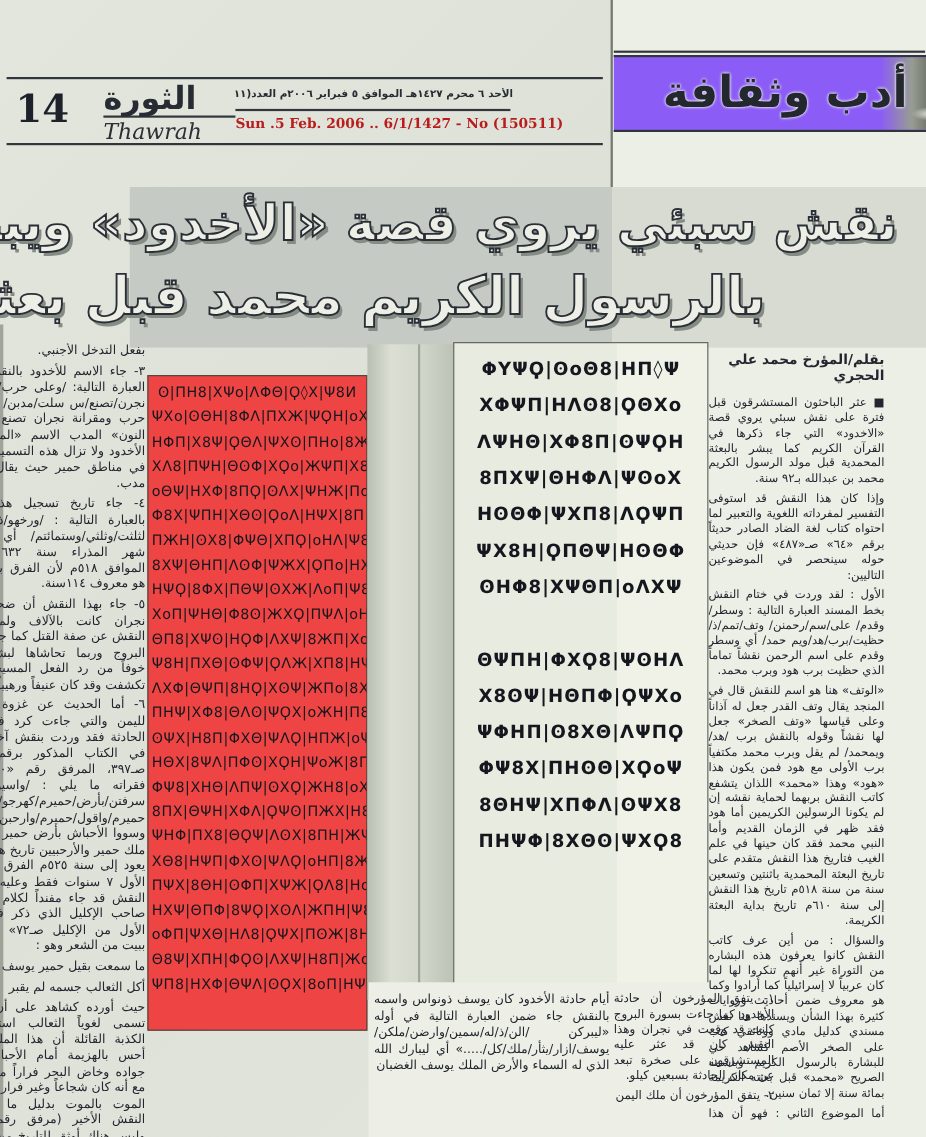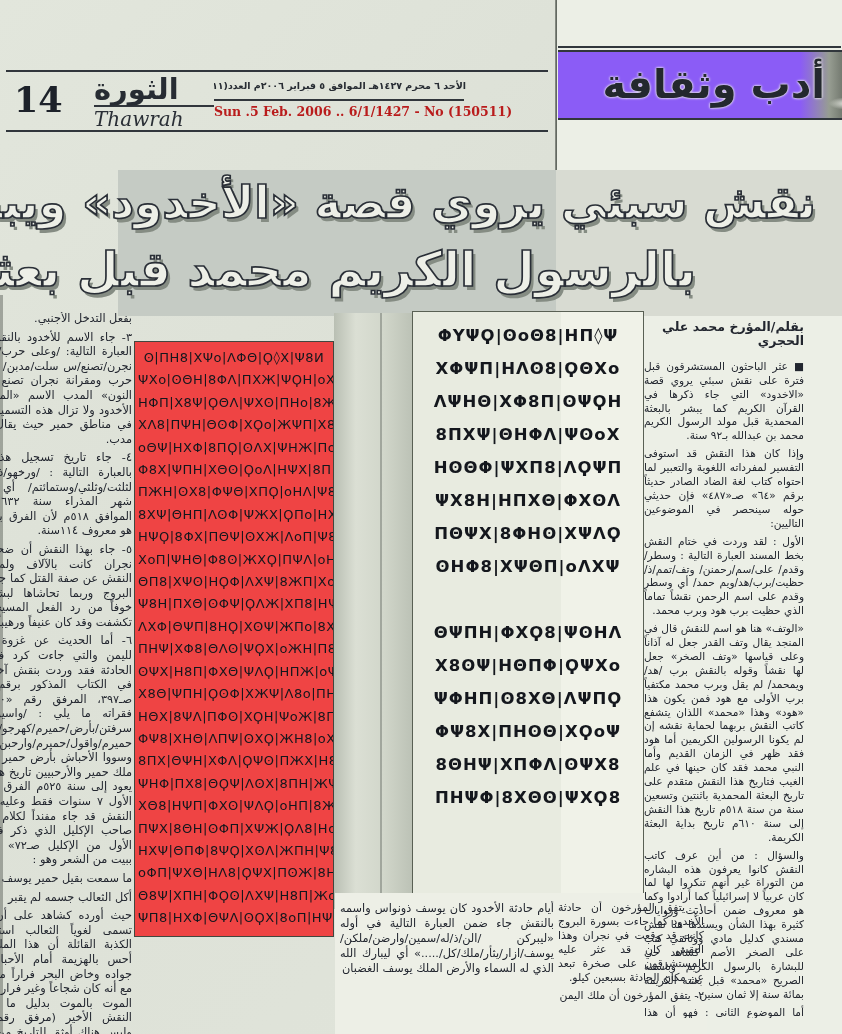--- a/index.html
+++ b/index.html
@@ -130,43 +130,41 @@
       <div class="mline">Φ8Χ|ΨΠΗ|ΧΘʘ|ϘoΛ|ΗΨΧ|8Π</div>
       <div class="mline">ΠЖΗ|ʘΧ8|ΦΨΘ|ΧΠϘ|oΗΛ|Ψ8</div>
       <div class="mline">8ΧΨ|ΘΗΠ|ΛʘΦ|ΨЖΧ|ϘΠo|ΗΧ</div>
       <div class="mline">ΗΨϘ|8ΦΧ|ΠΘΨ|ʘΧЖ|ΛoΠ|Ψ8</div>
       <div class="mline">ΧoΠ|ΨΗΘ|Φ8ʘ|ЖΧϘ|ΠΨΛ|oΗ</div>
       <div class="mline">ΘΠ8|ΧΨʘ|ΗϘΦ|ΛΧΨ|8ЖΠ|Χo</div>
       <div class="mline">Ψ8Η|ΠΧΘ|ʘΦΨ|ϘΛЖ|ΧΠ8|ΗΨ</div>
       <div class="mline">ΛΧΦ|ΘΨΠ|8ΗϘ|ΧʘΨ|ЖΠo|8Χ</div>
       <div class="mline">ΠΗΨ|ΧΦ8|ΘΛʘ|ΨϘΧ|oЖΗ|Π8</div>
       <div class="mline">ʘΨΧ|Η8Π|ΦΧΘ|ΨΛϘ|ΗΠЖ|oΨ</div>
-      <div class="mline">Χ8Θ|ΨΠΗ|ϘʘΦ|ΧЖΨ|Λ8o|ΠΗ</div>
       <div class="mline">ΗΘΧ|8ΨΛ|ΠΦʘ|ΧϘΗ|ΨoЖ|8Π</div>
       <div class="mline">ΦΨ8|ΧΗΘ|ΛΠΨ|ʘΧϘ|ЖΗ8|oΧ</div>
       <div class="mline">8ΠΧ|ΘΨΗ|ΧΦΛ|ϘΨʘ|ΠЖΧ|Η8</div>
       <div class="mline">ΨΗΦ|ΠΧ8|ΘϘΨ|ΛʘΧ|8ΠΗ|ЖΨ</div>
       <div class="mline">ΧΘ8|ΗΨΠ|ΦΧʘ|ΨΛϘ|oΗΠ|8Ж</div>
       <div class="mline">ΠΨΧ|8ΘΗ|ʘΦΠ|ΧΨЖ|ϘΛ8|Ηo</div>
       <div class="mline">ΗΧΨ|ΘΠΦ|8ΨϘ|ΧʘΛ|ЖΠΗ|Ψ8</div>
       <div class="mline">oΦΠ|ΨΧΘ|ΗΛ8|ϘΨΧ|ΠʘЖ|8Η</div>
       <div class="mline">Θ8Ψ|ΧΠΗ|ΦϘʘ|ΛΧΨ|Η8Π|Жo</div>
       <div class="mline">ΨΠ8|ΗΧΦ|ΘΨΛ|ʘϘΧ|8oΠ|ΗΨ</div>
     </div>
 
   <div class="gutter"></div>
 
   <div class="musnad musnad-right">
       <div class="mline">ΦYΨϘ|ʘoΘ8|ΗΠ◊Ψ</div>
       <div class="mline">ΧΦΨΠ|ΗΛʘ8|ϘΘΧo</div>
       <div class="mline">ΛΨΗΘ|ΧΦ8Π|ʘΨϘΗ</div>
       <div class="mline">8ΠΧΨ|ΘΗΦΛ|ΨʘoΧ</div>
       <div class="mline">ΗʘΘΦ|ΨΧΠ8|ΛϘΨΠ</div>
-      <div class="mline">ΨΧ8Η|ΗΠΧΘ|ΦΧʘΛ</div>
-      <div class="mline">ΠΘΨΧ|8ΦΗʘ|ΧΨΛϘ</div>
+      <div class="mline">ΨΧ8Η|ϘΠΘΨ|ΗʘΘΦ</div>
       <div class="mline">ʘΗΦ8|ΧΨΘΠ|oΛΧΨ</div>
       <div class="mline">&nbsp;</div>
       <div class="mline">ΘΨΠΗ|ΦΧϘ8|ΨʘΗΛ</div>
       <div class="mline">Χ8ʘΨ|ΗΘΠΦ|ϘΨΧo</div>
       <div class="mline">ΨΦΗΠ|ʘ8ΧΘ|ΛΨΠϘ</div>
       <div class="mline">ΦΨ8Χ|ΠΗʘΘ|ΧϘoΨ</div>
       <div class="mline">8ΘΗΨ|ΧΠΦΛ|ʘΨΧ8</div>
       <div class="mline">ΠΗΨΦ|8ΧΘʘ|ΨΧϘ8</div>
     </div>
 

